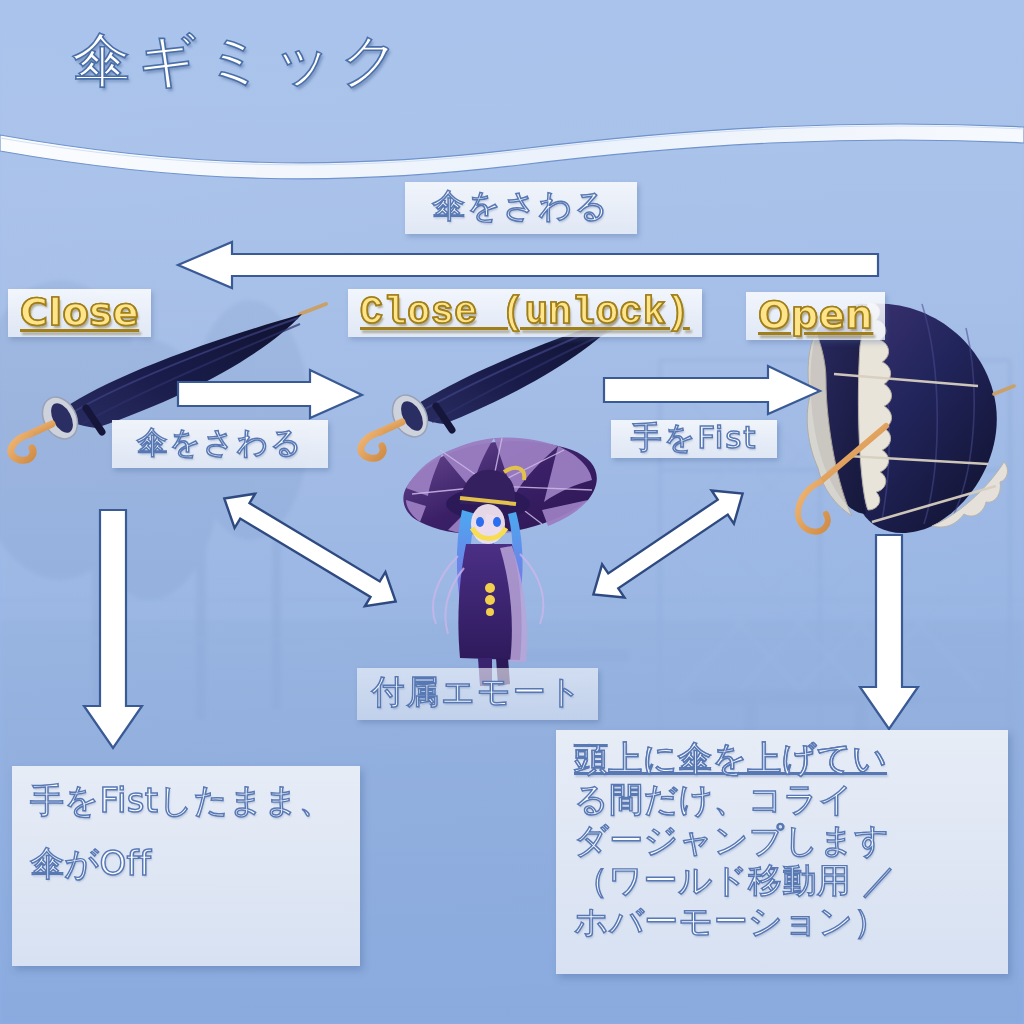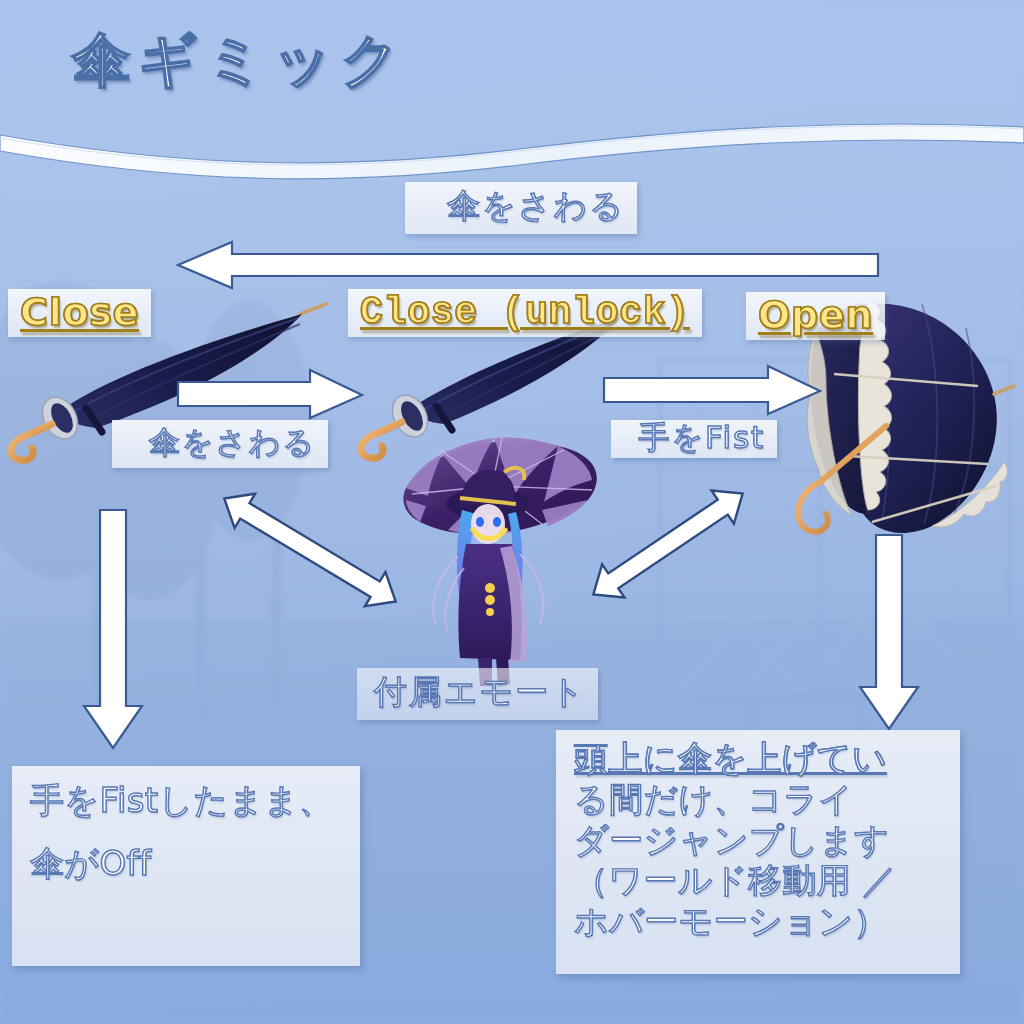--- a/index.html
+++ b/index.html
@@ -15,39 +15,39 @@
   .veil{position:absolute;inset:0;background:
      linear-gradient(180deg,rgba(168,194,236,.96) 0%,rgba(162,190,235,.62) 16%,
      rgba(150,181,233,.34) 40%,rgba(146,178,232,.40) 72%,rgba(140,174,231,.62) 100%);}
 
   
   .wave{position:absolute;left:0;top:105px;width:1024px;height:70px;}
 
   
   .title{
     position:absolute;left:72px;top:22px;
-    font-size:58px;font-weight:700;letter-spacing:.14em;color:#ffffff;
+    font-size:58px;font-weight:400;letter-spacing:.14em;color:#ffffff;
     -webkit-text-stroke:1.6px #4a6fa8;
     text-shadow:2px 3px 3px rgba(60,90,140,.45);
     white-space:nowrap;
   }
   .breadcrumb{
     position:absolute;right:14px;top:100px;
     font-size:27px;letter-spacing:.05em;color:#ffffff;
     -webkit-text-stroke:1.1px #4d71ab;
     text-shadow:1px 2px 2px rgba(60,90,140,.4);
     white-space:nowrap;
   }
 
   
   .plate{
     position:absolute;
     background:linear-gradient(180deg,rgba(246,248,252,.93),rgba(233,238,247,.86));
     box-shadow:2px 3px 5px rgba(70,100,150,.32);
-    display:flex;align-items:center;justify-content:flex-end;
+    display:flex;align-items:center;justify-content:center;
     padding:3px 12px 6px 12px;
     box-sizing:border-box;
   }
   .hollow{
     color:#fafcff;
     -webkit-text-stroke:1.5px #5878b4;
     text-shadow:1px 2px 2px rgba(80,110,160,.35);
     white-space:nowrap;letter-spacing:.06em;font-weight:400;
   }
   .plate.tr{background:linear-gradient(180deg,rgba(246,248,252,.62),rgba(231,236,246,.55));}
@@ -422,21 +422,21 @@
   <div class="state" style="left:746px;top:292px;height:48px;">
     <span>Open</span>
   </div>
 
   <div class="descbox" style="left:12px;top:766px;width:348px;height:200px;">
     <div class="ln">手をFistしたまま、</div>
     <div class="ln gap"></div>
     <div class="ln">傘がOff</div>
   </div>
 
-  <div class="descbox" style="left:556px;top:730px;width:404px;height:244px;padding-top:8px;">
+  <div class="descbox" style="left:556px;top:730px;width:452px;height:244px;padding-top:8px;">
     <div class="ln" style="text-decoration:underline;text-decoration-thickness:2.5px;text-underline-offset:2px;">頭上に傘を上げてい</div>
     <div class="ln">る間だけ、コライ</div>
     <div class="ln">ダージャンプします</div>
     <div class="ln">（ワールド移動用 ／</div>
     <div class="ln">ホバーモーション）</div>
   </div>
 
 </div>
 
 </body></html>

